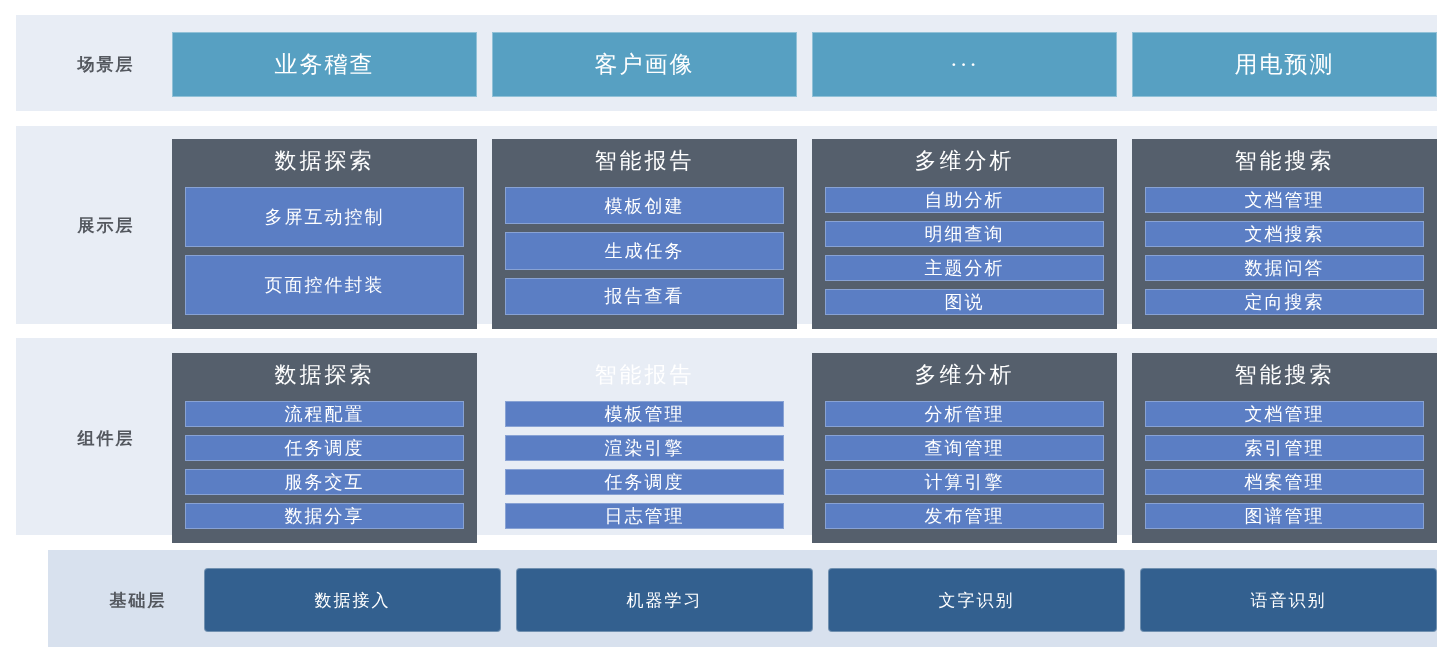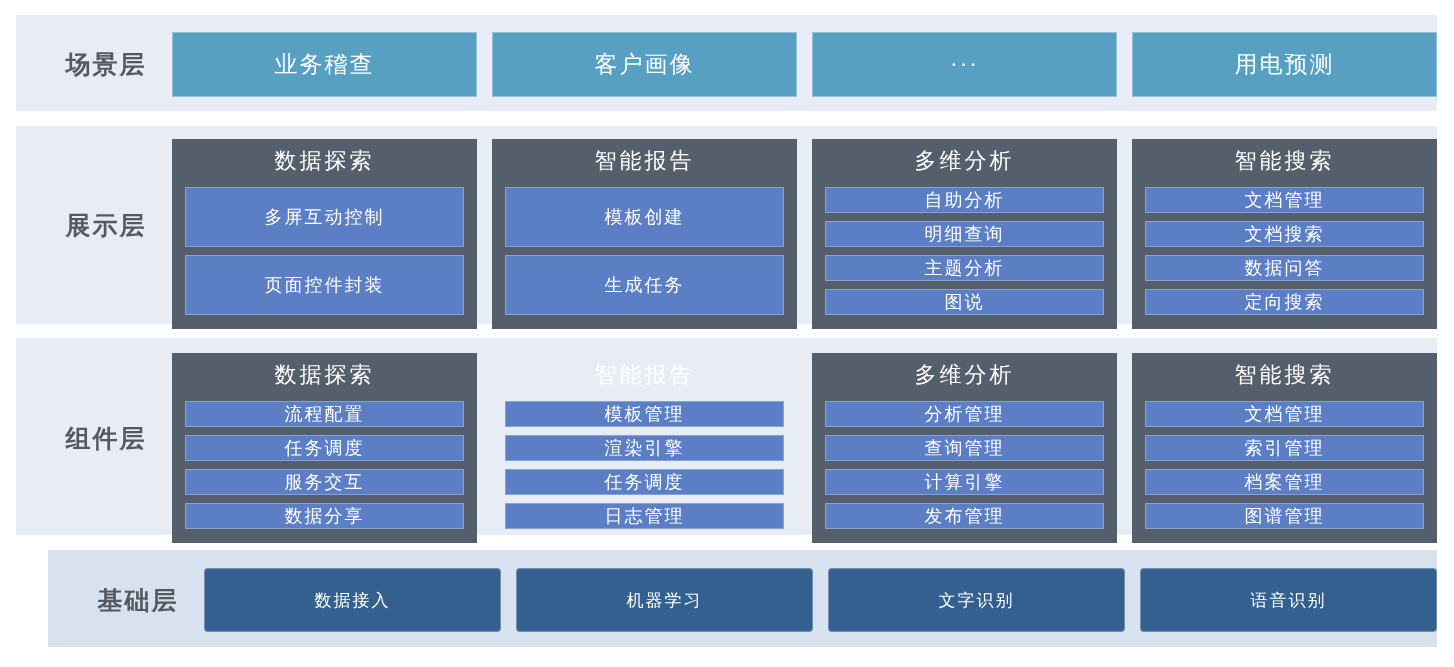--- a/index.html
+++ b/index.html
@@ -23,21 +23,21 @@
   .band-2 { height: 198px; padding: 13px 0 12px; margin-bottom: 14px; }
   .band-3 { height: 197px; padding: 15px 0 12px; }
   .band-4 { height: 97px;  padding: 18px 0 15px; background: var(--base-band-bg, #d8e1ee); margin-bottom: 0; margin-left: 32px; }
 
   .band-label {
     width: 156px;
     align-self: center;
     text-align: center;
     font-family: "Liberation Sans", "DejaVu Sans", sans-serif;
     font-weight: bold;
-    font-size: 25px;
+    font-size: 17px;
     color: #54585f;
     letter-spacing: 2px;
     padding-left: 24px;
   }
 
   .band-content {
     flex: 1;
     display: grid;
     grid-template-columns: repeat(4, 1fr);
     column-gap: 15px;
@@ -124,20 +124,21 @@
           <div class="item span2">多屏互动控制</div>
           <div class="item span2">页面控件封装</div>
         </div>
       </div>
 
       <div class="group">
         <div class="group-title">智能报告</div>
         <div class="group-items">
           <div class="item span2">模板创建</div>
           <div class="item">生成任务</div>
+          <div class="item">报告查看</div>
         </div>
       </div>
 
       <div class="group">
         <div class="group-title">多维分析</div>
         <div class="group-items">
           <div class="item">自助分析</div>
           <div class="item">明细查询</div>
           <div class="item">主题分析</div>
           <div class="item">图说</div>

